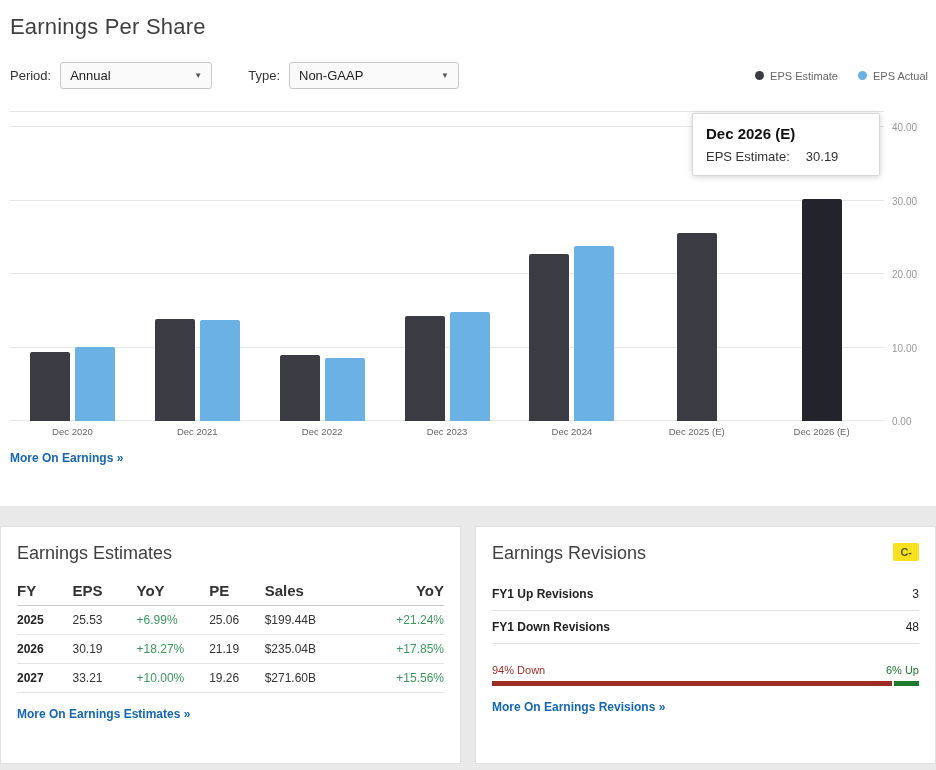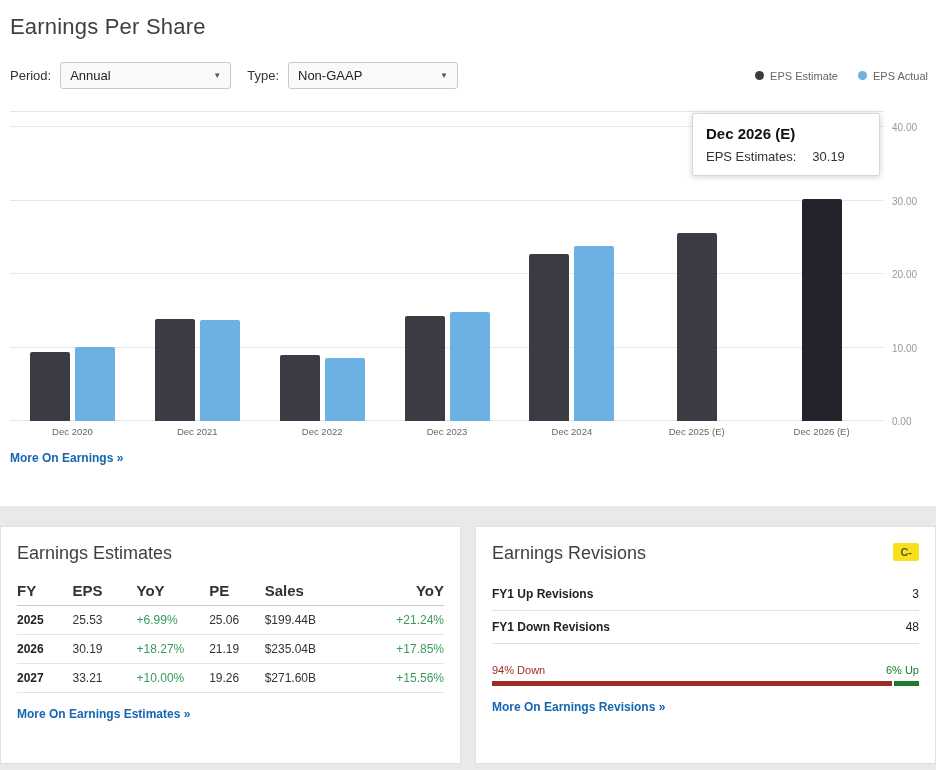--- a/index.html
+++ b/index.html
@@ -10,23 +10,23 @@
     position: relative;
     overflow: hidden;
   }
   .top { padding: 14px 0 0 10px; }
   .page-title { font-size: 22px; font-weight: 400; color: #3f3f3f; letter-spacing: .2px; }
 
   .controls { display: flex; align-items: center; margin-top: 22px; padding-right: 8px; }
   .ctrl-label { font-size: 13px; color: #333; margin-right: 9px; }
   .select {
     display: flex; align-items: center; justify-content: space-between;
-    width: 171px; height: 27px; border: 1px solid #c9c9c9; border-radius: 3px;
+    width: 152px; height: 27px; border: 1px solid #c9c9c9; border-radius: 3px;
     background: #fafafa; padding: 0 9px; font-size: 13px; color: #222;
-    margin-right: 16px; cursor: pointer;
+    margin-right: 36px; cursor: pointer;
   }
   .select.type-select { width: 170px; margin-right: 8px; }
   .caret { font-size: 8px; color: #555; }
   .legend { margin-left: auto; display: flex; align-items: center; gap: 20px; }
   .legend-item { display: flex; align-items: center; gap: 6px; font-size: 11px; color: #666; cursor: pointer; }
   .dot { width: 9px; height: 9px; border-radius: 50%; }
 
   .chart-wrap { position: relative; margin-top: 22px; }
   .chart-body { display: flex; }
   .plot-wrap { flex: 1; position: relative; height: 310px; border-top: 1px solid #e6e6e6; }
@@ -154,21 +154,21 @@
         <div class="x-label">Dec 2021</div>
         <div class="x-label">Dec 2022</div>
         <div class="x-label">Dec 2023</div>
         <div class="x-label">Dec 2024</div>
         <div class="x-label">Dec 2025 (E)</div>
         <div class="x-label">Dec 2026 (E)</div>
       </div>
     <div class="tooltip">
       <div class="tooltip-title">Dec 2026 (E)</div>
       <div class="tooltip-row">
-        <span>EPS Estimates:</span>
+        <span>EPS Estimate:</span>
         <span>30.19</span>
       </div>
     </div>
   </div>
 
   <a class="more-link">More On Earnings »</a>
 </div>
 
 <div class="bottom">
 

